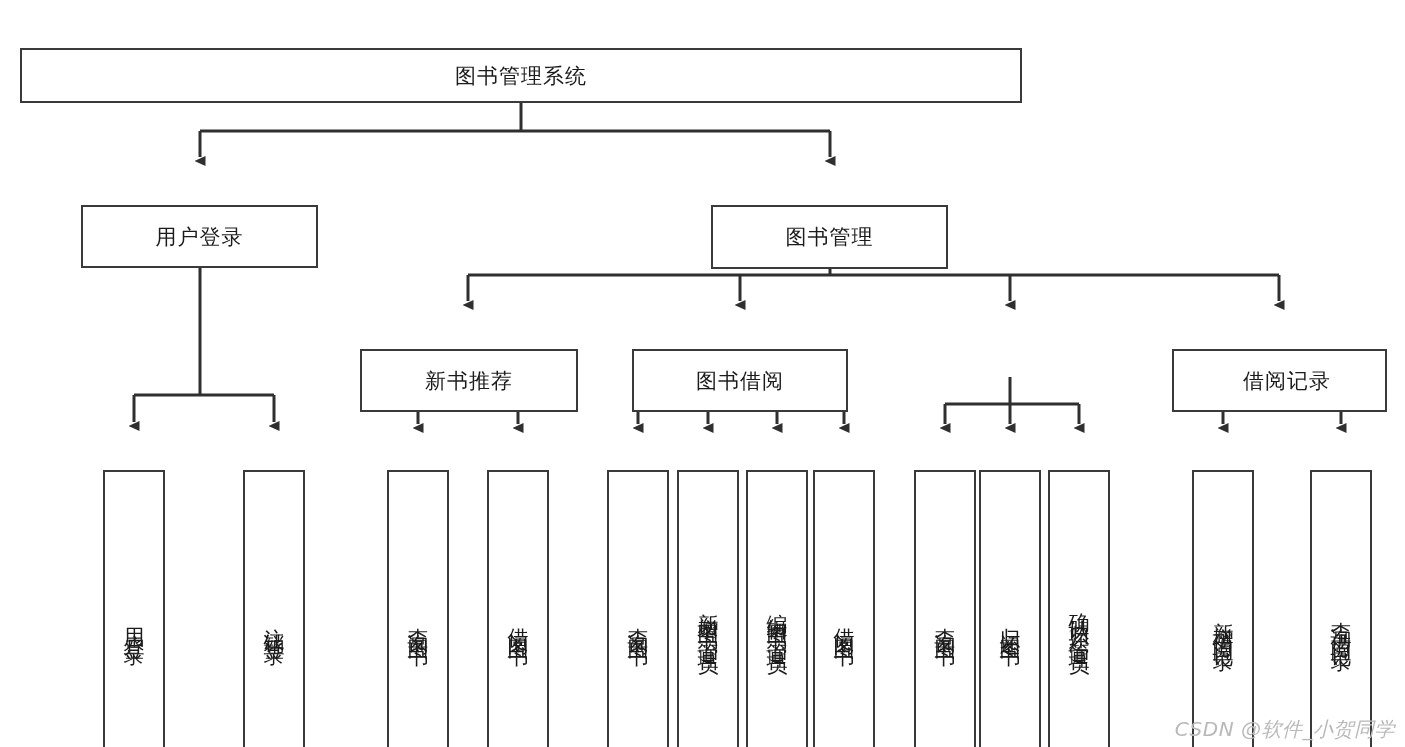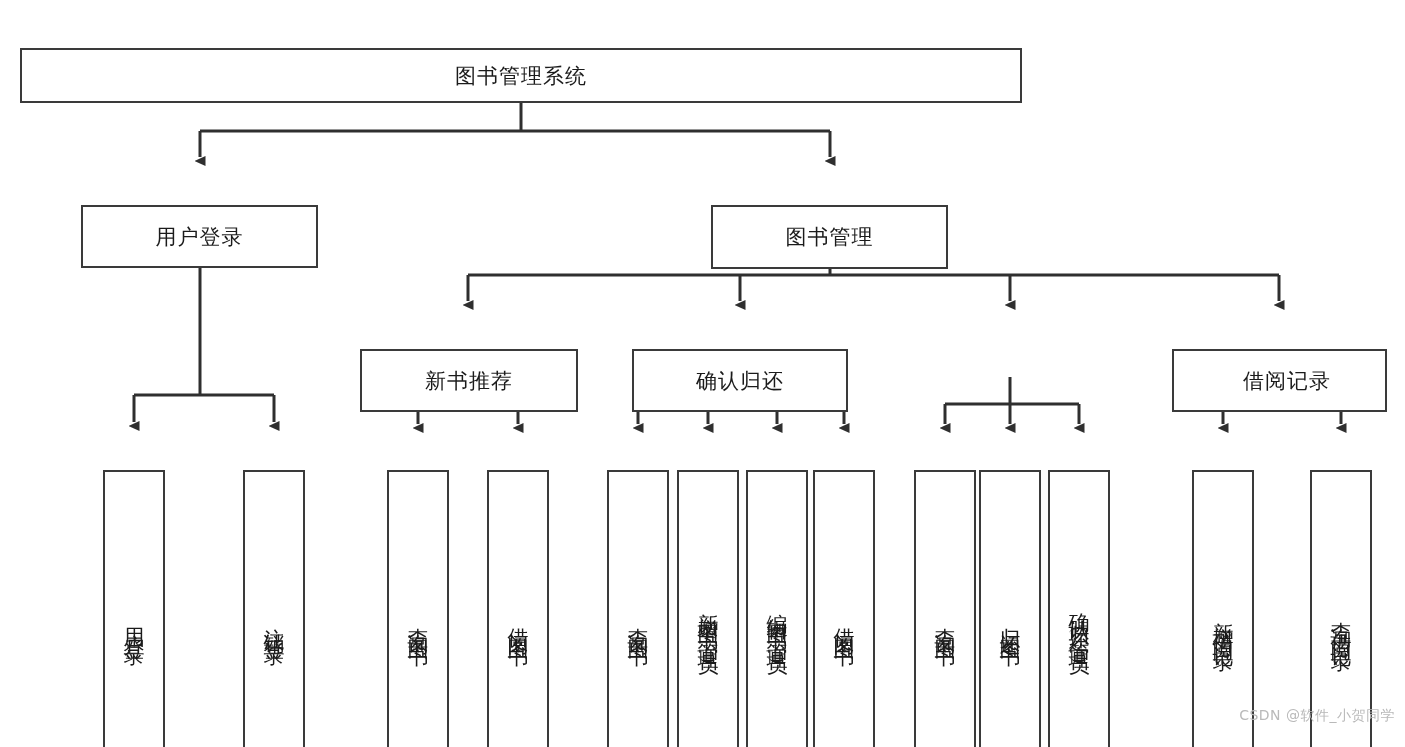--- a/index.html
+++ b/index.html
@@ -8,22 +8,22 @@
   #canvas{position:relative;width:1405px;height:747px;background:#fff;}
   svg.wires{position:absolute;left:0;top:0;width:1405px;height:747px;}
   .node{position:absolute;box-sizing:border-box;background:#ffffff;
         border:2.5px solid #3a3a3a;display:flex;align-items:center;
         justify-content:center;color:#1b1b1b;margin-top:35px;}
   .node.h{font-size:21px;letter-spacing:1px;}
   .node.v{writing-mode:vertical-rl;text-orientation:upright;
           font-size:21px;letter-spacing:6px;padding-top:6px;}
   .node.v span{writing-mode:vertical-rl;text-orientation:upright;
                display:block;line-height:1.05;}
-  .watermark{position:absolute;right:10px;bottom:22px;font-size:14px;
-             color:#b9b9b9;letter-spacing:0.5px;white-space:nowrap;}
+  .watermark{position:absolute;right:10px;bottom:4px;font-size:20px;
+             color:#b9b9b9;letter-spacing:0.5px;white-space:nowrap;font-style:italic;}
 </style>
 </head>
 <body>
 
 <div id="canvas">
 
   <svg class="wires" viewBox="0 0 1405 747" xmlns="http://www.w3.org/2000/svg">
     <defs>
       <marker id="ah" markerWidth="10" markerHeight="11" refX="1" refY="5.5" orient="auto" markerUnits="userSpaceOnUse">
         <path d="M0,0 L10,0 L5,11 Z" fill="#2f2f2f"></path>
@@ -81,21 +81,21 @@
     <span>用户登录</span>
   </div>
   <div class="node h" style="left:711px;top:170px;width:237px;height:64px;">
     <span>图书管理</span>
   </div>
 
   <div class="node h" style="left:360px;top:314px;width:218px;height:63px;">
     <span>新书推荐</span>
   </div>
   <div class="node h" style="left:632px;top:314px;width:216px;height:63px;">
-    <span>确认归还</span>
+    <span>图书借阅</span>
   </div>
   <div class="node h" style="left:1172px;top:314px;width:215px;height:63px;padding-left:15px;">
     <span>借阅记录</span>
   </div>
 
   <div class="node v" style="left:103px;top:435px;width:62px;height:300px;">
     <span>用户登录</span>
   </div>
   <div class="node v" style="left:243px;top:435px;width:62px;height:300px;">
     <span>注销登录</span>

